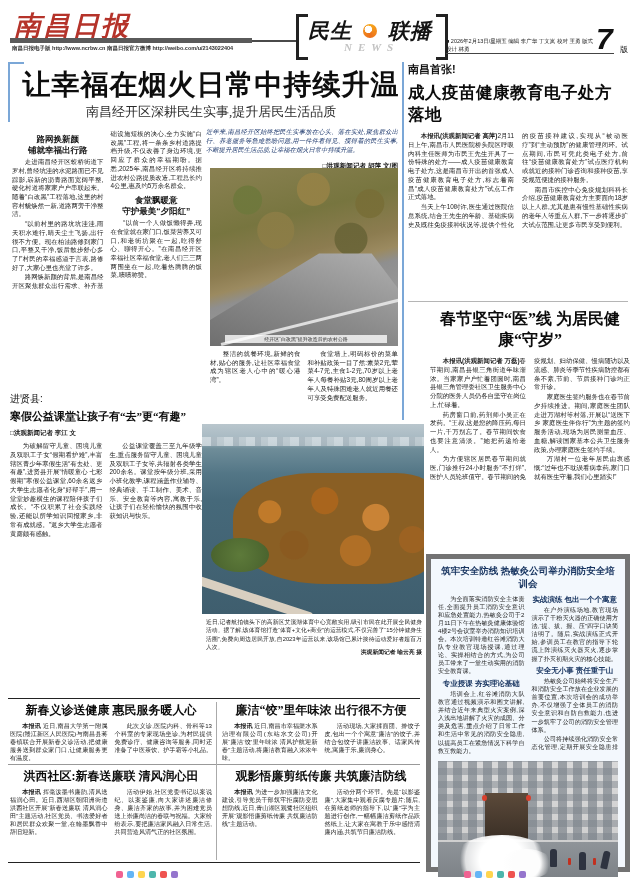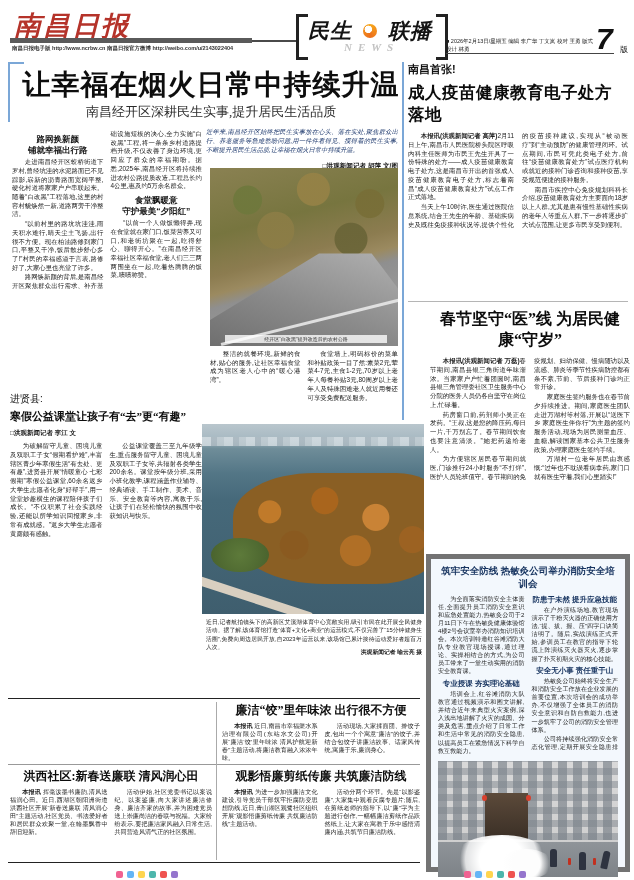--- a/index.html
+++ b/index.html
@@ -220,21 +220,21 @@
         <div class="fi p">万湖村一位老年居民由衷感慨:“过年也不耽误看病拿药,家门口就有医生守着,我们心里踏实!”</div>
       </div>
   </div>
 
   <div class="abs redbox">
     <div class="rb-hl">筑牢安全防线 热敏灸公司举办消防安全培训会</div>
     <div class="rb-body jc">
         <div class="fi p">为全面落实消防安全主体责任,全面提升员工消防安全意识和应急处置能力,热敏灸公司于2月11日下午在热敏灸健康体验馆4楼2号会议室举办消防知识培训会。本次培训特邀红谷滩消防大队专业教官现场授课,通过理论、实操相结合的方式,为公司员工带来了一堂生动实用的消防安全教育课。</div>
         <div class="fi sub">专业授课 夯实理论基础</div>
         <div class="fi p">培训会上,红谷滩消防大队教官通过视频演示和图文讲解,并结合近年来典型火灾案例,深入浅出地讲解了火灾的成因、分类及危害,重点介绍了日常工作和生活中常见的消防安全隐患,以提高员工在紧急情况下科学自救互救能力。</div>
-        <div class="fi sub">防患于未然 提升应急技能</div>
+        <div class="fi sub">实战演练 包出一个个寓意</div>
         <div class="fi p">在户外演练场地,教官现场演示了干粉灭火器的正确使用方法,“提、拔、握、压”四字口诀简洁明了。随后,实战演练正式开始,参训员工在教官的指导下轮流上阵演练灭火器灭火,逐步掌握了扑灭初期火灾的核心技能。</div>
         <div class="fi sub">安全无小事 责任重于山</div>
         <div class="fi p">热敏灸公司始终将安全生产和消防安全工作放在企业发展的首要位置,本次培训会的成功举办,不仅增强了全体员工的消防安全意识和自防自救能力,也进一步筑牢了公司的消防安全管理体系。</div>
         <div class="fi p">公司将持续强化消防安全常态化管理,定期开展安全隐患排查和应急演练,切实做到“防患于未然”,为员工创造安全的工作环境,为企业高质量发展筑牢安全基石。</div>
       </div>
     <div class="photo-fire">
       <div class="fire-windows"></div>
       <div class="fire-entrance">
         <div class="fire-lantern" style="left:-3px;top:2px;"></div>
         <div class="fire-lantern" style="right:-3px;top:2px;"></div>
@@ -247,20 +247,27 @@
       <div class="extinguisher" style="right:26%;"></div>
       <div class="extinguisher" style="right:12%;"></div>
     </div>
   </div>
 
   <div class="abs bs-rule-top"></div>
   <div class="abs bs-rule-mid"></div>
   <div class="abs bs-rule-bot"></div>
   <div class="abs bs-vdiv"></div>
 
+  <div class="abs ba1">
+    <div class="ba-hl">新春义诊送健康 惠民服务暖人心</div>
+    <div class="ba-body jc">
+        <div class="fi p"><b>本报讯</b> 近日,南昌大学第一附属医院(赣江新区人民医院)与南昌县蒋巷镇联合开展新春义诊活动,把健康服务送到群众家门口,让健康服务更有温度。</div>
+        <div class="fi p">此次义诊,医院内科、骨科等13个科室的专家现场坐诊,为村民提供免费诊疗、健康咨询等服务,同时还准备了中医茶饮、护手霜等小礼品。</div>
+      </div>
+  </div>
   <div class="abs ba2">
     <div class="ba-hl">廉洁“饺”里年味浓 出行很不方便</div>
     <div class="ba-body jc">
         <div class="fi p"><b>本报讯</b> 近日,南昌市幸福渠水系治理有限公司(东站水文公司)开展“廉洁‘饺’里年味浓 清风护航迎新春”主题活动,将廉洁教育融入浓浓年味。</div>
         <div class="fi p">活动现场,大家揉面团、擀饺子皮,包出一个个寓意“廉洁”的饺子,并结合包饺子讲廉洁故事、话家风传统,寓廉于乐,廉润身心。</div>
       </div>
   </div>
   <div class="abs ba3">
     <div class="ba-hl">洪西社区:新春送廉联 清风润心田</div>
     <div class="ba-body jc">

